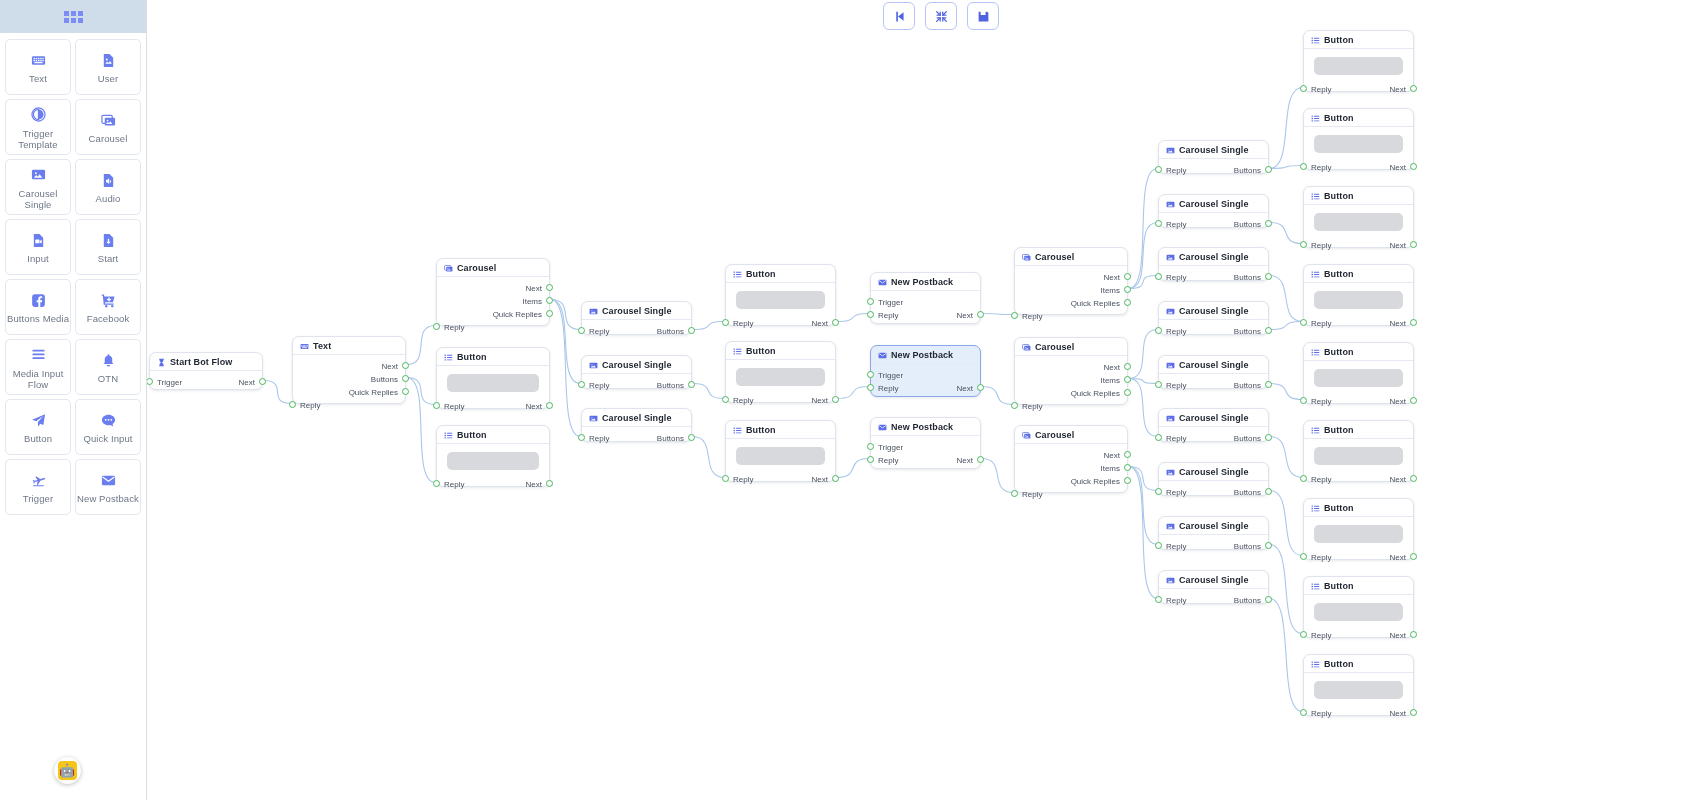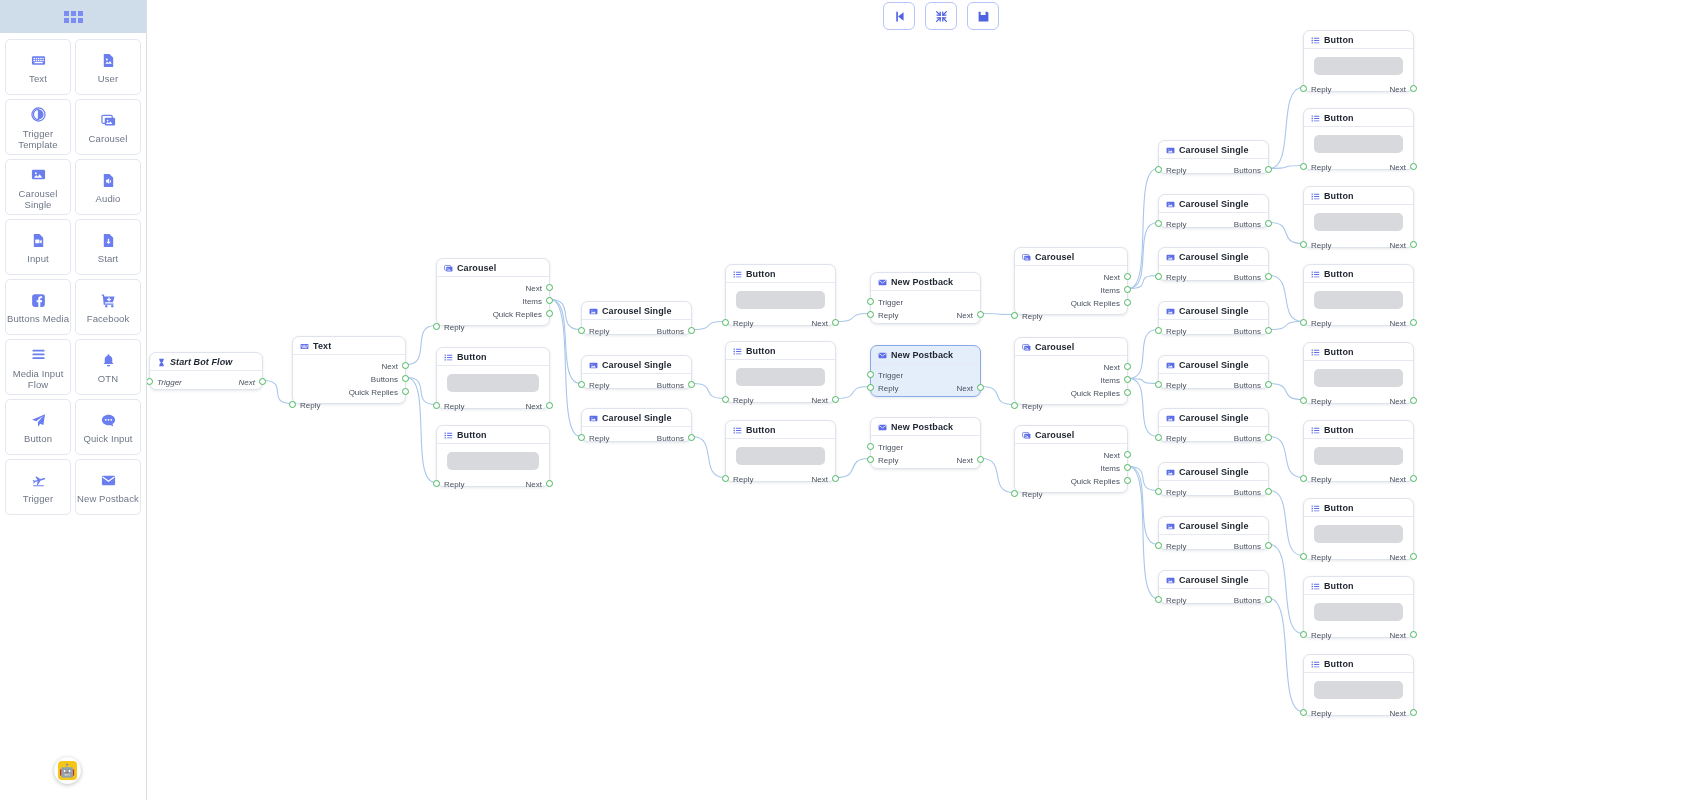--- a/index.html
+++ b/index.html
@@ -358,21 +358,21 @@
         <path d="M1122.5,222.5 C1148.5,222.5 1129.5,243.5 1155.5,243.5" fill="none" stroke="#a9c6ea" stroke-width="1.1"></path>
         <path d="M1122.5,275.5 C1148.5,275.5 1129.5,321.5 1155.5,321.5" fill="none" stroke="#a9c6ea" stroke-width="1.1"></path>
         <path d="M1122.5,329.5 C1148.5,329.5 1129.5,321.5 1155.5,321.5" fill="none" stroke="#a9c6ea" stroke-width="1.1"></path>
         <path d="M1122.5,383.5 C1148.5,383.5 1129.5,399.5 1155.5,399.5" fill="none" stroke="#a9c6ea" stroke-width="1.1"></path>
         <path d="M1122.5,436.5 C1148.5,436.5 1129.5,477.5 1155.5,477.5" fill="none" stroke="#a9c6ea" stroke-width="1.1"></path>
         <path d="M1122.5,490.5 C1148.5,490.5 1129.5,555.5 1155.5,555.5" fill="none" stroke="#a9c6ea" stroke-width="1.1"></path>
         <path d="M1122.5,544.5 C1148.5,544.5 1129.5,633.5 1155.5,633.5" fill="none" stroke="#a9c6ea" stroke-width="1.1"></path>
         <path d="M1122.5,598.5 C1148.5,598.5 1129.5,711.5 1155.5,711.5" fill="none" stroke="#a9c6ea" stroke-width="1.1"></path>
       </svg>
     <div id="nodes">
-        <div class="node" style="left: 2px; top: 352px; width: 114px; height: 38px; font-style: italic;">
+        <div class="node" style="left: 2px; top: 352px; width: 114px; height: 38px;">
           <div class="node-head">
             <span class="nh-icon">
               <svg width="9" height="9" viewBox="0 0 16 16" fill="currentColor">
                 <path d="M3.6 1.4h8.8v1.4h-1v1.5c0 1.4-.9 2.6-2.2 3.4v.6c1.3.8 2.2 2 2.2 3.4v1.5h1v1.4H3.6v-1.4h1v-1.5c0-1.4.9-2.6 2.2-3.4v-.6C5.5 6.9 4.6 5.7 4.6 4.3V2.8h-1z"></path>
               </svg>
             </span>
             <span class="node-title">Start Bot Flow</span>
           </div>
           <div class="node-body">
             <div class="port-row">

